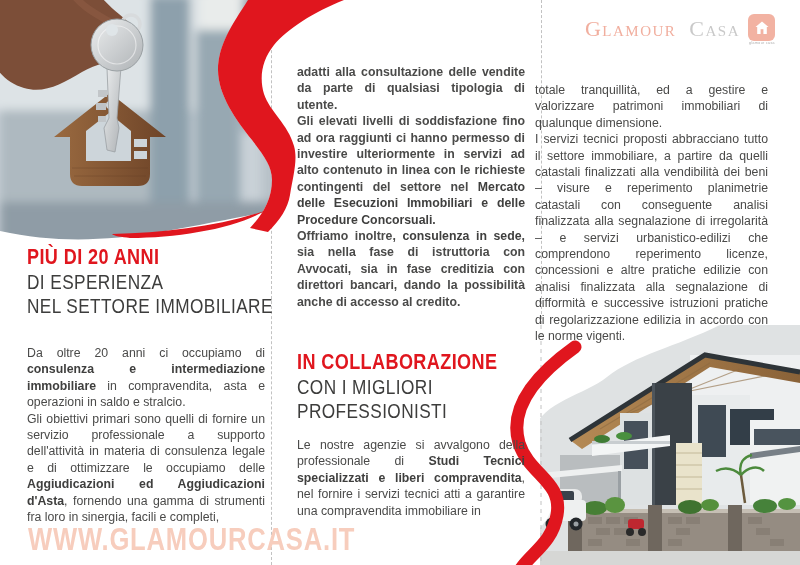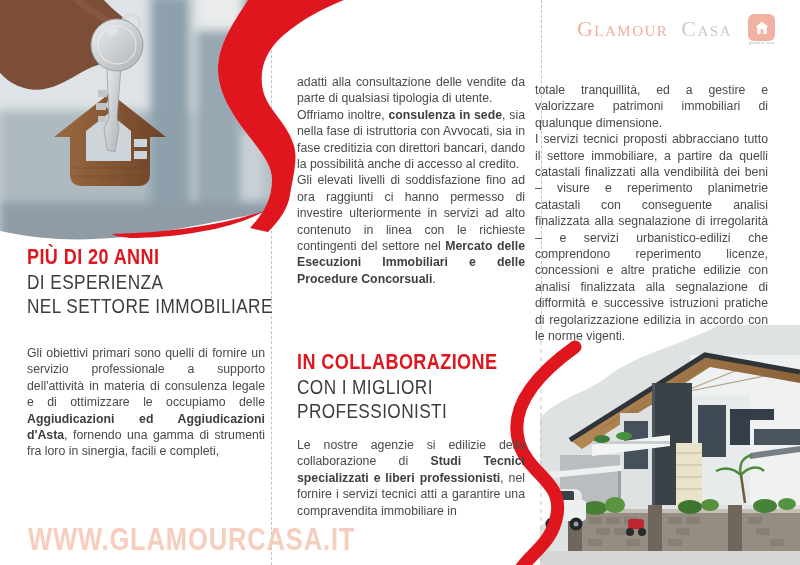--- a/index.html
+++ b/index.html
@@ -7,21 +7,21 @@
         font-family:"Liberation Sans",sans-serif;margin:0 auto;}
   .fold{position:absolute;top:0;bottom:0;width:0;border-left:1px dashed #c2c2c2;z-index:1;}
   .fold.f1{left:271px;} .fold.f2{left:541px;}
   .art{position:absolute;z-index:2;}
   .col{position:absolute;z-index:3;color:#4a4a49;font-size:12.3px;line-height:16.4px;text-align:justify;}
   .col p{margin:0;}
   .col b{color:#3f3f3e;}
   .bh{position:absolute;z-index:3;transform:scaleX(0.82);transform-origin:0 50%;
       font-size:21px;line-height:24.5px;font-weight:400;color:#3d3d3c;letter-spacing:.5px;white-space:nowrap;}
   .bh .red{display:block;color:#e0161e;font-weight:700;font-size:22px;}
-  .logo{position:absolute;z-index:3;top:14px;right:24px;display:flex;align-items:flex-start;gap:16px;}
+  .logo{position:absolute;z-index:3;top:14px;right:24px;display:flex;align-items:flex-start;gap:8px;}
   .logo .words{font-family:"Liberation Serif",serif;font-variant:small-caps;font-size:22px;
                letter-spacing:1.5px;line-height:30px;white-space:nowrap;}
   .logo .w1{color:#f1ae9e;} .logo .w2{color:#c9c9c9;margin-left:6px;}
   .badge{width:28px;height:34px;text-align:center;}
   .badge .sq{width:27px;height:27px;border-radius:6px;background:#f2b2a2;display:flex;align-items:center;justify-content:center;}
   .badge .cap{font-size:3.5px;color:#a9a9a9;letter-spacing:.4px;line-height:5px;}
   .website{position:absolute;z-index:3;left:28px;top:521px;color:#f7cdbd;font-weight:700;
            font-size:32px;letter-spacing:1px;transform:scaleX(0.8);transform-origin:0 50%;white-space:nowrap;}
 </style>
 </head>
@@ -194,35 +194,36 @@
       <div class="cap">glamour casa</div>
     </div>
   </div>
 
   <div class="bh" style="left:27px;top:245px;">
     <span class="red">PIÙ DI 20 ANNI</span>
     <span>DI ESPERIENZA</span><br>
     <span>NEL SETTORE IMMOBILIARE</span>
   </div>
   <div class="col" style="left:27px;top:345px;width:238px;">
+    <p><span>Da oltre 20 anni ci occupiamo di </span><b>consulenza e intermediazione immobiliare</b><span> in compravendita, asta e operazioni in saldo e stralcio.</span></p>
     <p><span>Gli obiettivi primari sono quelli di fornire un servizio professionale a supporto dell'attività in materia di consulenza legale e di ottimizzare le occupiamo delle </span><b>Aggiudicazioni ed Aggiudicazioni d'Asta</b><span>, fornendo una gamma di strumenti fra loro in sinergia, facili e completi,</span></p>
   </div>
 
-  <div class="col" style="left:297px;top:74px;width:228px;">
+  <div class="col" style="left:297px;top:64px;width:228px;font-weight:bold;">
     <p>adatti alla consultazione delle vendite da parte di qualsiasi tipologia di utente.</p>
+    <p><span>Gli elevati livelli di soddisfazione fino ad ora raggiunti ci hanno permesso di investire ulteriormente in servizi ad alto contenuto in linea con le richieste contingenti del settore nel </span><b>Mercato delle Esecuzioni Immobiliari e delle Procedure Concorsuali</b><span>.</span></p>
     <p><span>Offriamo inoltre, </span><b>consulenza in sede</b><span>, sia nella fase di istruttoria con Avvocati, sia in fase creditizia con direttori bancari, dando la possibilità anche di accesso al credito.</span></p>
-    <p><span>Gli elevati livelli di soddisfazione fino ad ora raggiunti ci hanno permesso di investire ulteriormente in servizi ad alto contenuto in linea con le richieste contingenti del settore nel </span><b>Mercato delle Esecuzioni Immobiliari e delle Procedure Concorsuali</b><span>.</span></p>
   </div>
   <div class="bh" style="left:297px;top:350px;">
     <span class="red">IN COLLABORAZIONE</span>
     <span>CON I MIGLIORI</span><br>
     <span>PROFESSIONISTI</span>
   </div>
   <div class="col" style="left:297px;top:437px;width:228px;">
-    <p><span>Le nostre agenzie si edilizie della collaborazione di </span><b>Studi Tecnici specializzati e liberi professionisti</b><span>, nel fornire i servizi tecnici atti a garantire una compravendita immobiliare in</span></p>
+    <p><span>Le nostre agenzie si avvalgono della professionale di </span><b>Studi Tecnici specializzati e liberi compravendita</b><span>, nel fornire i servizi tecnici atti a garantire una compravendita immobiliare in</span></p>
   </div>
 
   <div class="col" style="left:535px;top:70px;width:233px;margin-top:12px;">
     <p>totale tranquillità, ed a gestire e valorizzare patrimoni immobiliari di qualunque dimensione.</p>
     <p>I servizi tecnici proposti abbracciano tutto il settore immobiliare, a partire da quelli catastali finalizzati alla vendibilità dei beni – visure e reperimento planimetrie catastali con conseguente analisi finalizzata alla segnalazione di irregolarità – e servizi urbanistico-edilizi che comprendono reperimento licenze, concessioni e altre pratiche edilizie con analisi finalizzata alla segnalazione di difformità e successive istruzioni pratiche di regolarizzazione edilizia in accordo con le norme vigenti.</p>
   </div>
 
   <div class="website">WWW.GLAMOURCASA.IT</div>
 
 </div>

